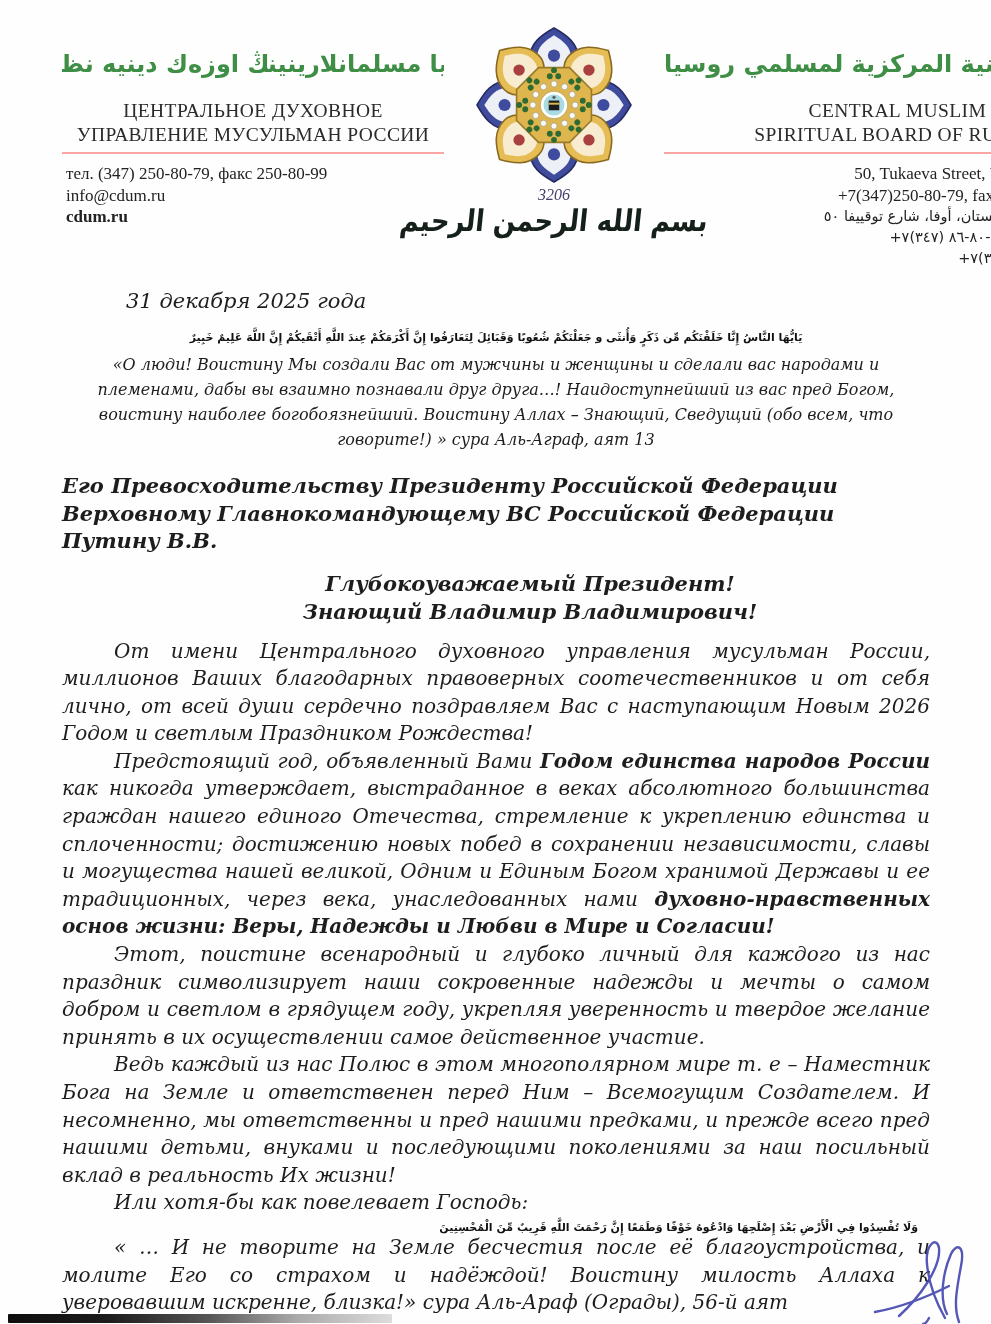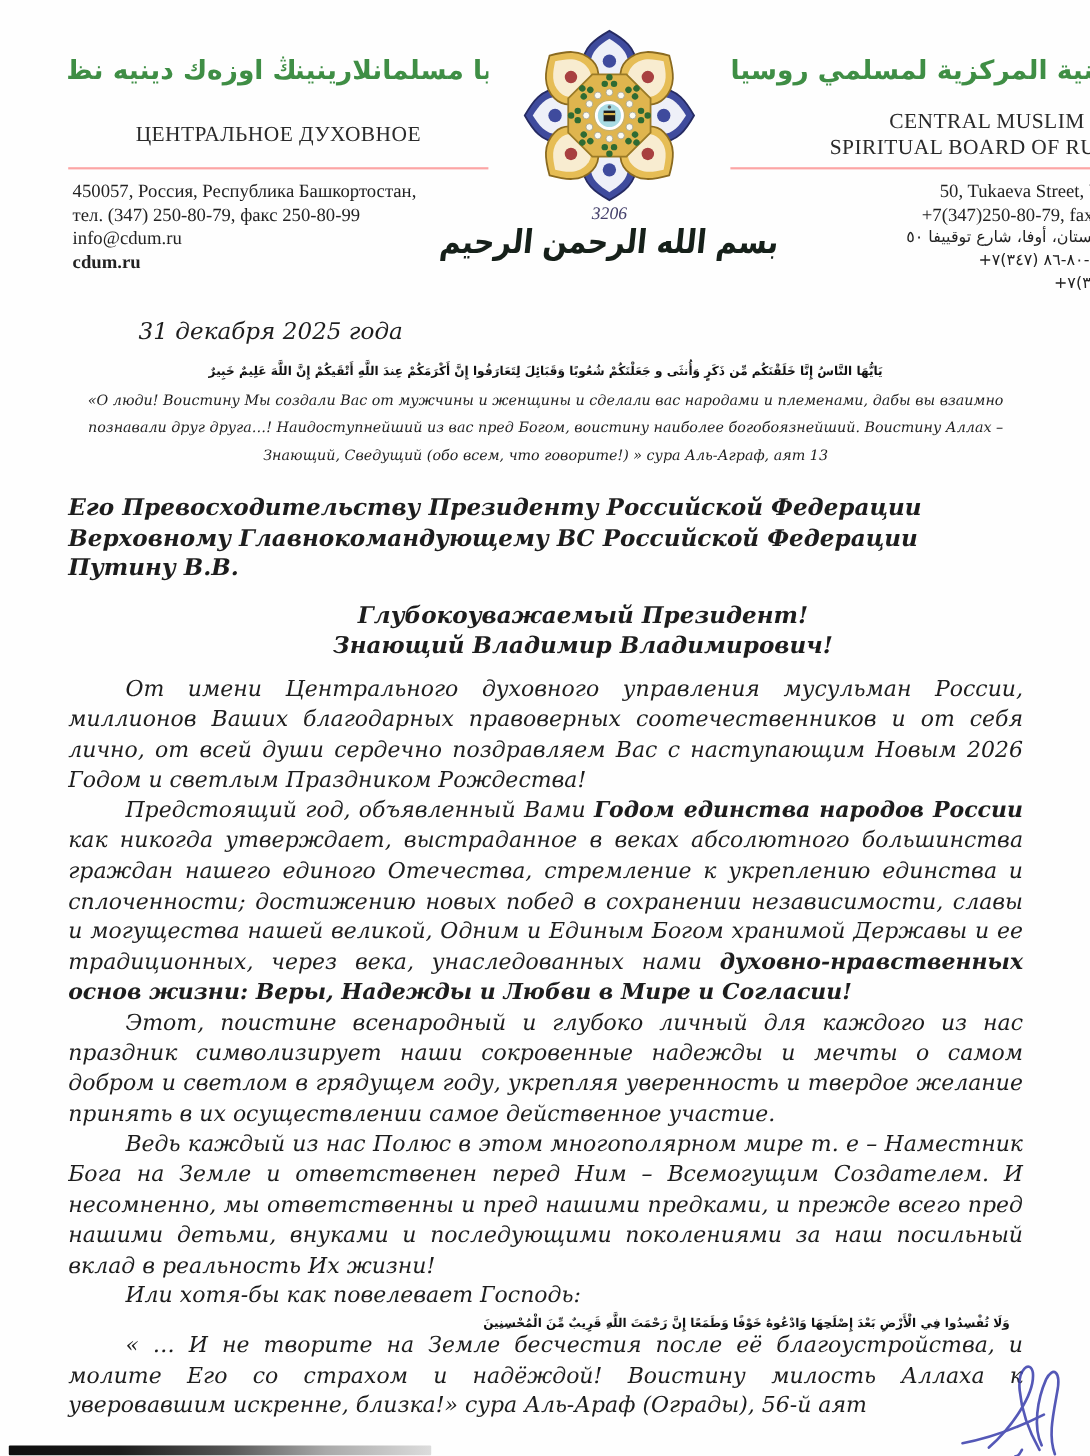--- a/index.html
+++ b/index.html
@@ -37,21 +37,21 @@
   }
   
   .script{font-family:"DejaVu Serif", serif; font-style:italic;}
   .date-line{margin:20px 0 0 64px; font-size:21px;}
   .verse{
     font-family:"DejaVu Sans", sans-serif; font-weight:bold; font-size:11px;
     text-align:center; margin:18px 0 0 0; direction:rtl; color:#111;
   }
   .verse-right{text-align:right; padding-right:12px; margin-top:4px;}
   .quote-center{
-    margin:8px 0 0 0; text-align:center; font-size:13px; line-height:25px;
+    margin:8px 0 0 0; text-align:center; font-size:16px; line-height:25px;
   }
   .addressee{margin-top:20px; text-align:left; font-weight:bold; font-size:21px; line-height:27.5px;}
   .addressee p, .salutation p{margin:0;}
   .salutation{margin-top:15px; text-align:center; font-weight:bold; font-size:21px; line-height:28px; transform:translateX(34px);}
   .body-p{
     margin:0; text-align:justify; text-indent:52px;
     font-size:20px; line-height:27.6px;
   }
   .body-p.first{margin-top:12px;}
   .body-p b{font-weight:bold;}
@@ -66,23 +66,23 @@
 <body>
 
 <div class="page">
 
   <header class="letterhead">
 
     <div class="lh-col">
       <div class="callig" dir="rtl">روسيا مسلمانلارينينڭ اوزەك دينيە نظارتى</div>
       <div class="org-name">
         <span>ЦЕНТРАЛЬНОЕ ДУХОВНОЕ</span>
+        <span>УПРАВЛЕНИЕ МУСУЛЬМАН РОССИИ</span>
       </div>
       <div class="addr left-addr">
-        <div>450057, Россия, Республика Башкортостан,</div>
         <div>тел. (347) 250-80-79, факс 250-80-99</div>
         <div>info@cdum.ru</div>
         <div class="site">cdum.ru</div>
       </div>
     </div>
 
     <div class="lh-col lh-center">
 
       <svg class="emblem" viewBox="-100 -100 200 200" aria-hidden="true">
         <defs>

